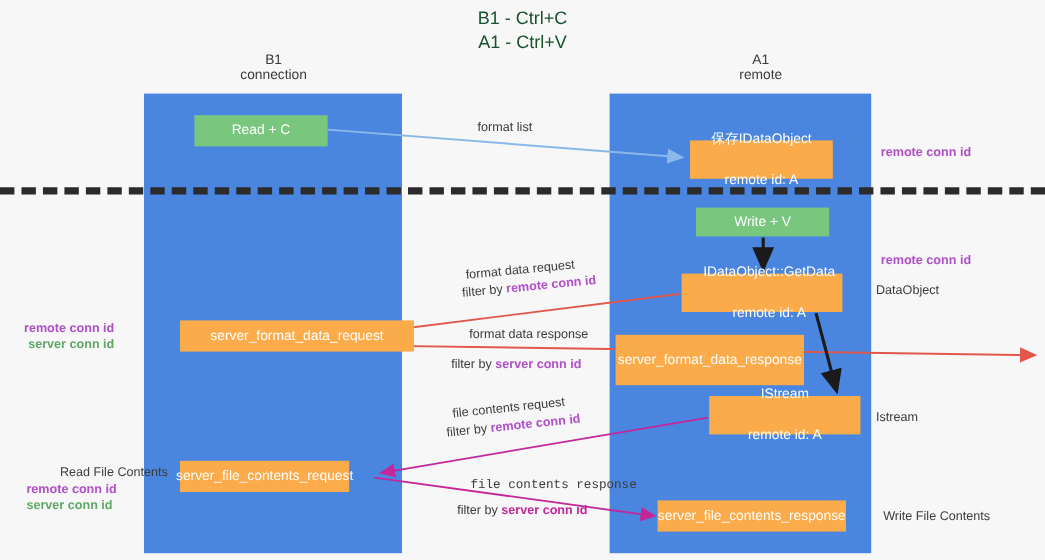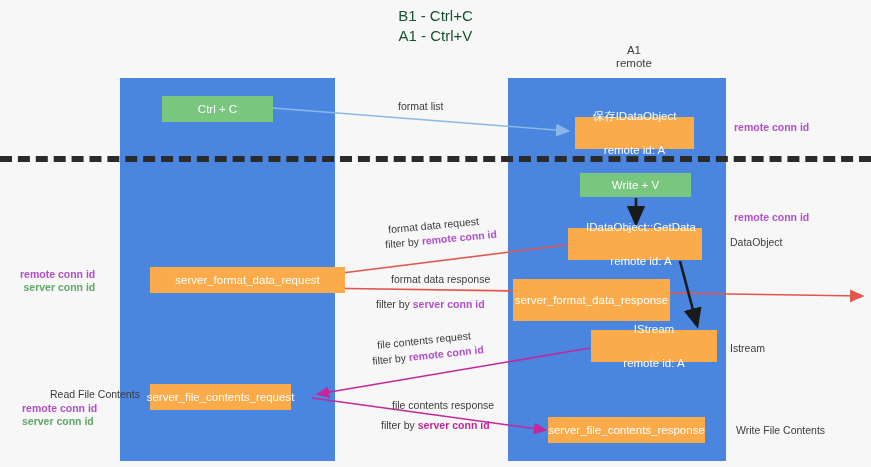--- a/index.html
+++ b/index.html
@@ -67,21 +67,21 @@
   .green-t{color:#5fa766;font-weight:bold;}
   .magenta{color:#c3279a;font-weight:bold;}
 
   #a-formatlist{left:398px;top:100px;}
   #a-fdreq1{left:388px;top:219px;transform:rotate(-5.5deg);}
   #a-fdreq2{left:385px;top:233px;transform:rotate(-5.5deg);}
   #a-fdresp1{left:391px;top:273px;}
   #a-fdresp2{left:376px;top:298px;}
   #a-fcreq1{left:377px;top:334px;transform:rotate(-6deg);}
   #a-fcreq2{left:372px;top:349px;transform:rotate(-6deg);}
-  #a-fcresp1{left:392px;top:399px;}
+  #a-fcresp1{left:392px;top:399px;font-family:Liberation Mono, monospace;}
   #a-fcresp2{left:381px;top:419px;}
 
   
   #r-remote1{left:734px;top:121px;}
   #r-remote2{left:734px;top:211px;}
   #r-dataobject{left:730px;top:236px;}
   #r-istream{left:730px;top:342px;}
   #r-writefile{left:736px;top:424px;}
 
   
@@ -94,20 +94,24 @@
 </head>
 <body>
 
 <div id="stage">
 
   <div id="title">
     <span>B1 - Ctrl+C</span>
     <span>A1 - Ctrl+V</span>
   </div>
 
+  <div id="head-b1" class="lane-head">
+    <span>B1</span>
+    <span class="l2">connection</span>
+  </div>
   <div id="head-a1" class="lane-head">
     <span>A1</span>
     <span class="l2">remote</span>
   </div>
 
   <div id="lane-b1" class="lane"></div>
   <div id="lane-a1" class="lane"></div>
 
   <svg id="arrows" viewBox="0 0 871 467">
     <defs>
@@ -136,21 +140,21 @@
     <line x1="680" y1="261" x2="697" y2="325" stroke="#1a1a1a" stroke-width="2.6" marker-end="url(#ah-black)"></line>
 
     <line x1="590" y1="348" x2="318" y2="394" stroke="#c3279a" stroke-width="1.5" marker-end="url(#ah-mag)"></line>
 
     <line x1="312" y1="398" x2="545" y2="430" stroke="#c3279a" stroke-width="1.5" marker-end="url(#ah-mag)"></line>
   </svg>
 
   <div id="divider"></div>
 
   <div id="n-ctrlc" class="node green">
-    <span>Ctrl + C</span>
+    <span>Read + C</span>
   </div>
 
   <div id="n-save-ido" class="node orange">
     <span>保存IDataObject</span>
     <span class="sub">remote id: A</span>
   </div>
 
   <div id="n-ctrlv" class="node green">
     <span>Write + V</span>
   </div>

